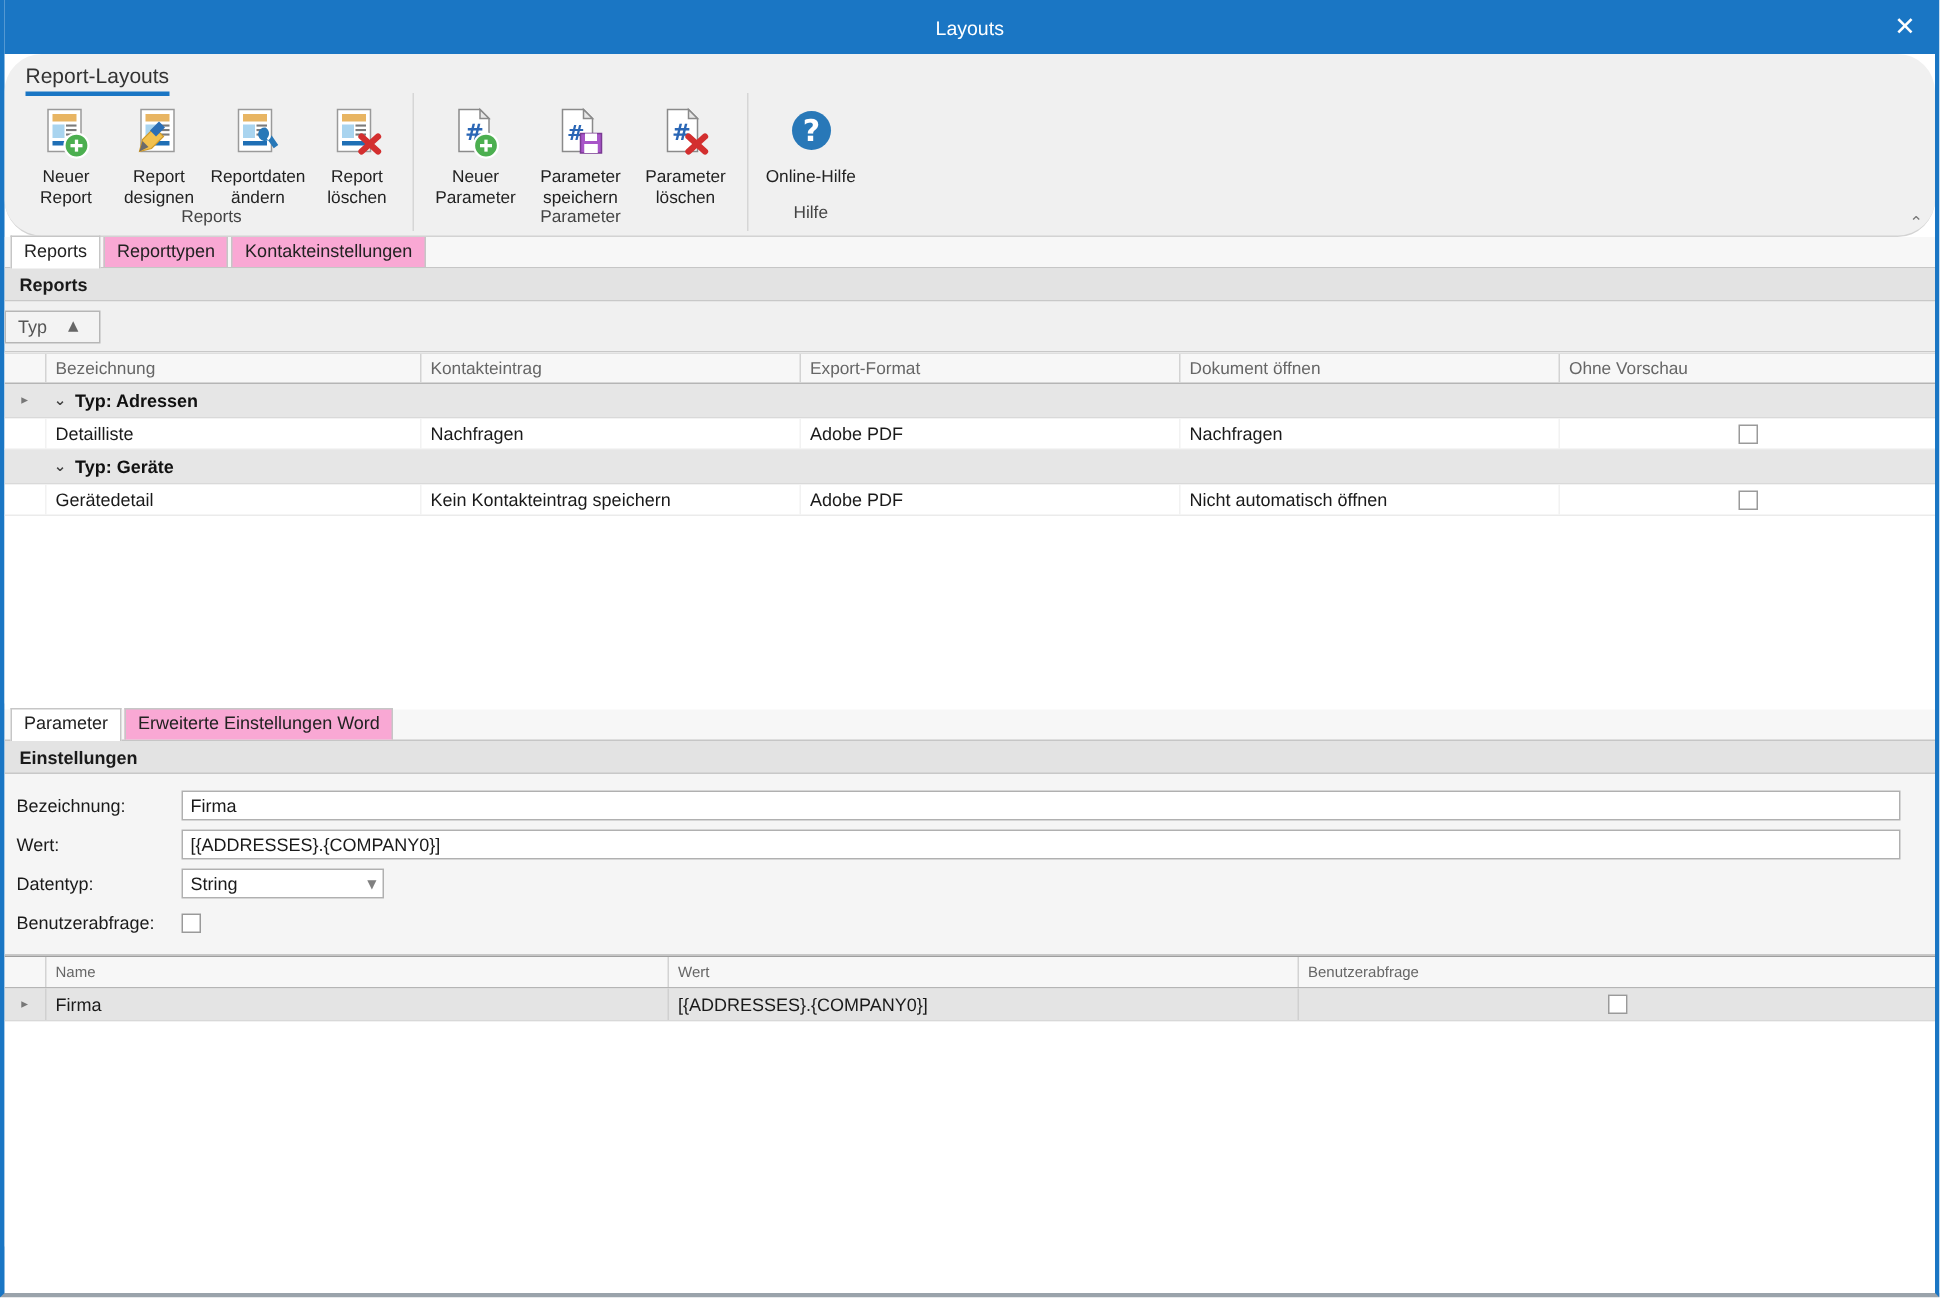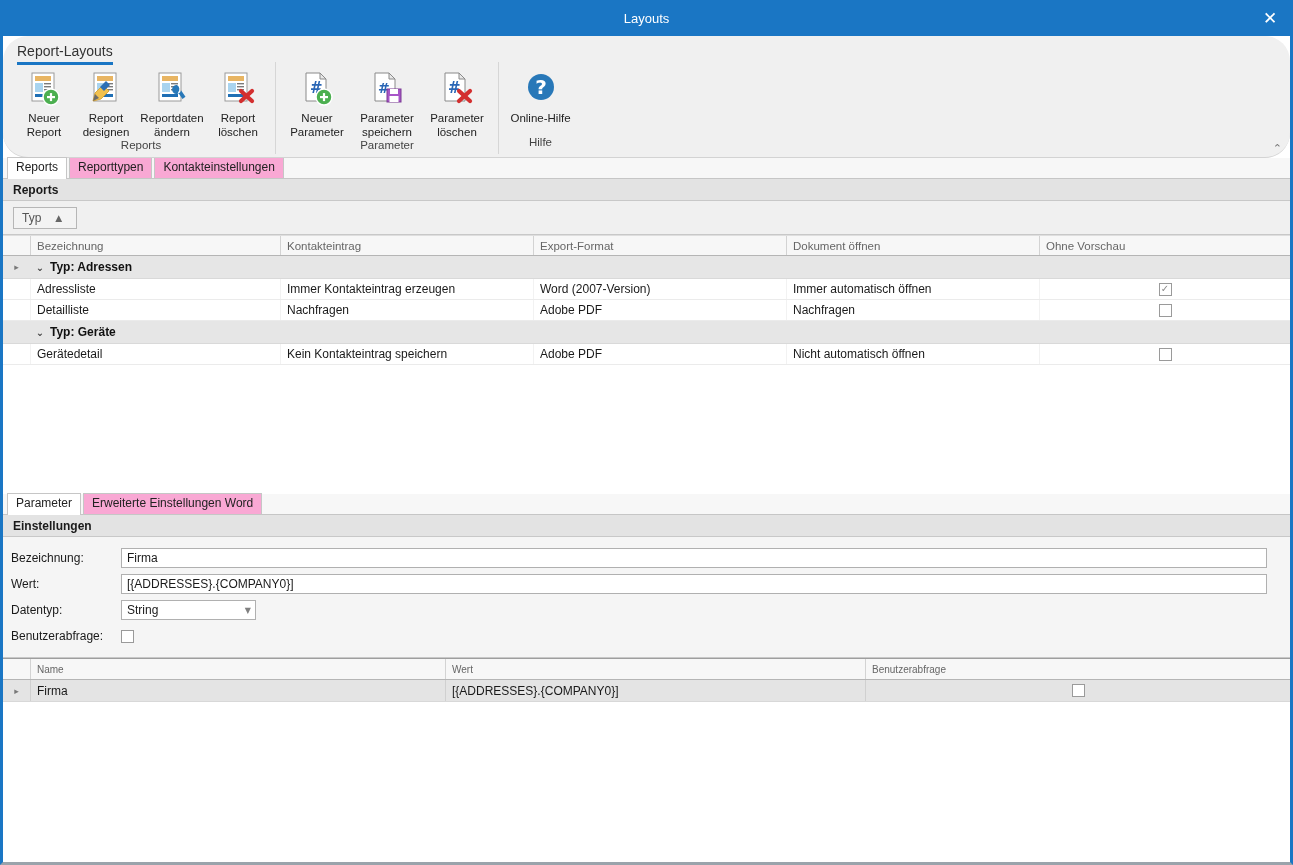--- a/index.html
+++ b/index.html
@@ -146,21 +146,20 @@
     font-weight: bold;
     color: #1a1a1a;
   }
 
   
   .group-panel {
     background: #f0f0f0;
     border-bottom: 1px solid #c8c8c8;
     height: 34px;
     display: flex; align-items: center;
-    padding-left: 10px;
   }
   .group-chip {
     border: 1px solid #b6b6b6;
     background: #f3f3f3;
     height: 22px;
     min-width: 64px;
     display: flex; align-items: center; gap: 14px;
     padding: 0 8px;
     font-size: 12px;
     color: #555555;
@@ -516,30 +515,20 @@
       <div class="hcell" style="width:253px;">Dokument öffnen</div>
       <div class="hcell" style="flex:1;">Ohne Vorschau</div>
     </div>
 
     <div class="group-row">
       <span class="rowindicator">▸</span>
       <span class="expander">⌄</span>
       <span>Typ: Adressen</span>
     </div>
 
-    <div class="grid-row">
-      <div class="cell first indicator-col"></div>
-      <div class="cell" style="width:250px;">Adressliste</div>
-      <div class="cell" style="width:253px;">Immer Kontakteintrag erzeugen</div>
-      <div class="cell" style="width:253px;">Word (2007-Version)</div>
-      <div class="cell" style="width:253px;">Immer automatisch öffnen</div>
-      <div class="cell center" style="flex:1;">
-        <span class="cb">✓</span>
-      </div>
-    </div>
 
     <div class="grid-row">
       <div class="cell first indicator-col"></div>
       <div class="cell" style="width:250px;">Detailliste</div>
       <div class="cell" style="width:253px;">Nachfragen</div>
       <div class="cell" style="width:253px;">Adobe PDF</div>
       <div class="cell" style="width:253px;">Nachfragen</div>
       <div class="cell center" style="flex:1;">
         <span class="cb"></span>
       </div>

